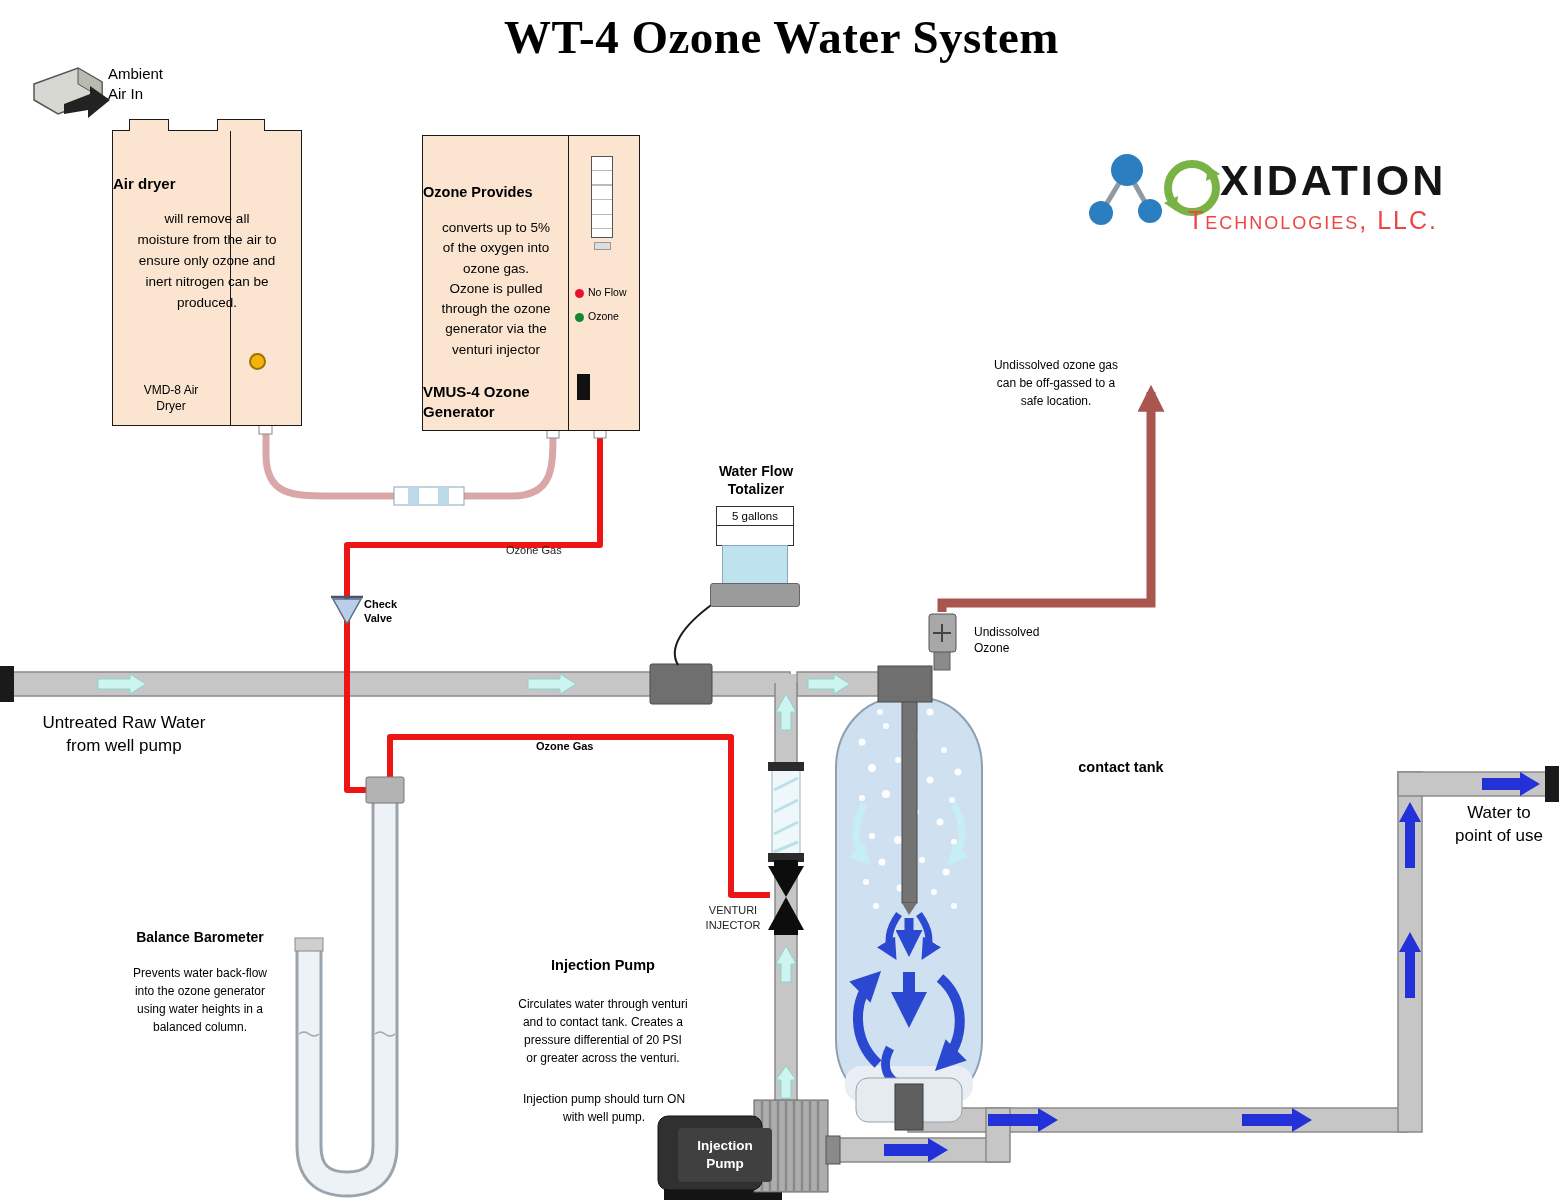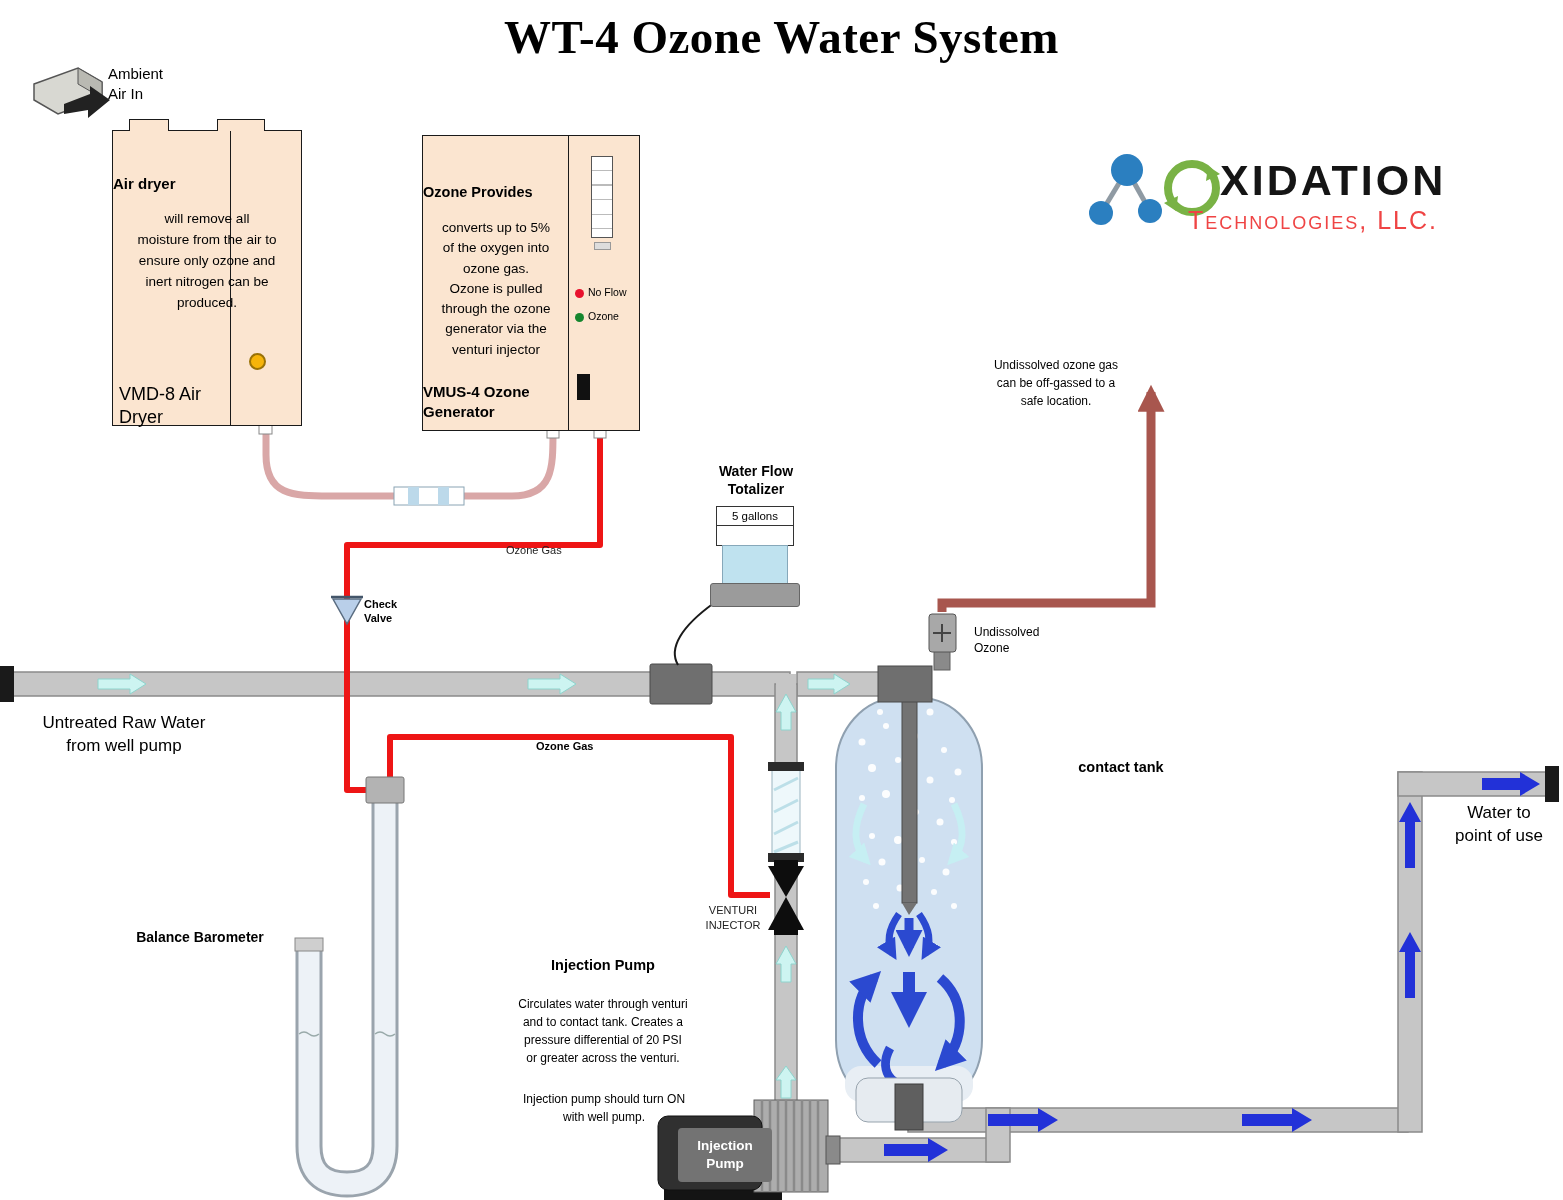--- a/index.html
+++ b/index.html
@@ -9,29 +9,29 @@
   #plumbing{position:absolute;left:0;top:0}
   .preline{white-space:pre-line}
   .ctr{text-align:center}
   .diagram-title{position:absolute;left:0;right:0;top:10px;text-align:center;
           font-family:Liberation Serif, serif;font-weight:700;font-size:47px;letter-spacing:.5px}
   .equip-box{position:absolute;background:#fbe5d0;border:1.6px solid #1a1a1a}
   .tab{position:absolute;top:-12px;height:12px;background:#fbe5d0;border:1.6px solid #1a1a1a;border-bottom:none}
   .vdiv{position:absolute;top:0;bottom:0;width:0;border-left:1.5px solid #1a1a1a}
   .equip-title{position:absolute;font-weight:700;font-size:15px;text-align:left}
   .equip-desc{position:absolute;font-size:13.5px;line-height:1.55;text-align:center;white-space:pre-line}
-  .model-lbl{position:absolute;font-size:18px;line-height:1.3;white-space:pre-line}
+  .model-lbl{position:absolute;font-size:12px;line-height:1.3;text-align:center;white-space:pre-line}
   .lbl{position:absolute}
   .lbl-lg{font-size:17px;line-height:1.35}
   .lbl-md{font-size:12px;line-height:1.5}
   .lbl-sm{font-size:11px;line-height:1.3}
   .bold{font-weight:700}
   .led{display:inline-block;width:9px;height:9px;border-radius:50%;margin-right:4px;vertical-align:middle}
   .led-row{position:absolute;font-size:10.5px;white-space:nowrap}
-  .pump-label-box{position:absolute;background:#737373;color:#fff;font-weight:700;font-size:13.5px;
+  .pump-label-box{position:absolute;background:#404040;color:#fff;font-weight:700;font-size:13.5px;
           display:flex;align-items:center;justify-content:center;text-align:center;
           border-radius:4px;white-space:pre-line;line-height:1.3}
 </style>
 </head>
 <body>
 
 <div id="canvas">
 
 <svg id="plumbing" width="1563" height="1200" viewBox="0 0 1563 1200">
   <defs>
@@ -311,20 +311,24 @@
 <div class="lbl lbl-sm preline bold" style="left:364px;top:597px">Check
 Valve</div>
 <div class="lbl lbl-sm" style="left:506px;top:543px;color:#222">Ozone Gas</div>
 <div class="lbl lbl-sm bold" style="left:536px;top:739px">Ozone Gas</div>
 <div class="lbl lbl-lg ctr preline" style="left:22px;top:712px;width:204px">Untreated Raw Water
 from well pump</div>
 <div class="lbl lbl-md preline" style="left:974px;top:624px;line-height:1.35">Undissolved
 Ozone</div>
 
 <div class="lbl ctr bold" style="left:118px;top:929px;width:164px;font-size:14px">Balance Barometer</div>
+<div class="lbl lbl-md ctr preline" style="left:103px;top:964px;width:194px">Prevents water back-flow
+into the ozone generator
+using water heights in a
+balanced column.</div>
 
 <div class="lbl ctr preline" style="left:698px;top:903px;width:70px;font-size:11px;color:#222;line-height:1.35">VENTURI
 INJECTOR</div>
 
 <div class="lbl ctr bold" style="left:537px;top:957px;width:132px;font-size:14.5px">Injection Pump</div>
 <div class="lbl lbl-md ctr preline" style="left:478px;top:995px;width:250px">Circulates water through venturi
 and to contact tank.  Creates a
 pressure differential of 20 PSI
 or greater across the venturi.</div>
 <div class="lbl lbl-md ctr preline" style="left:492px;top:1090px;width:224px">Injection pump should turn ON

